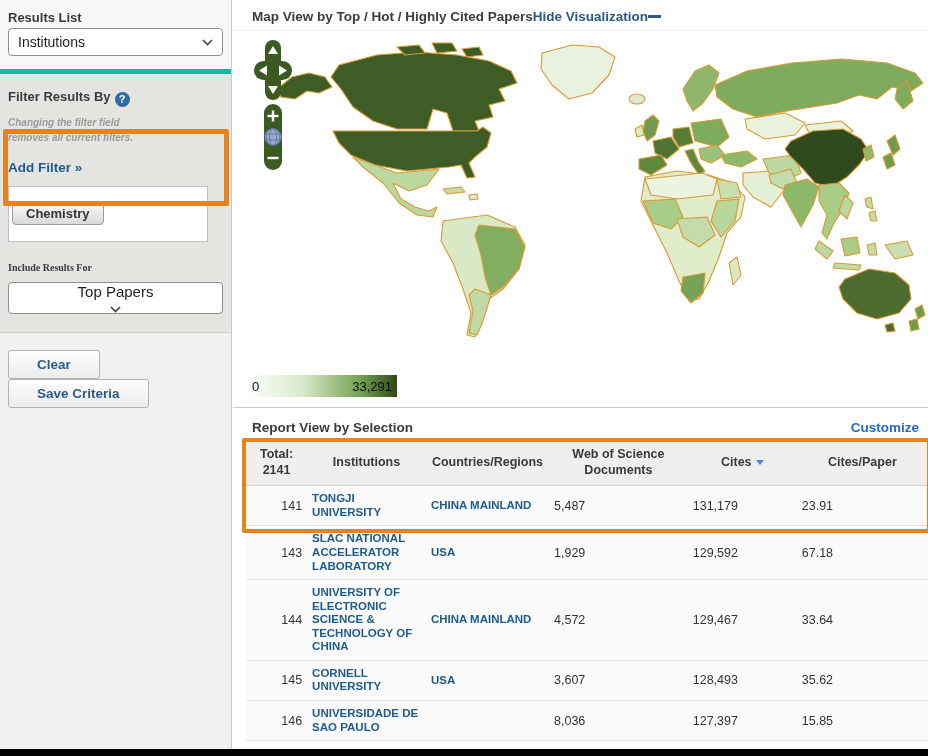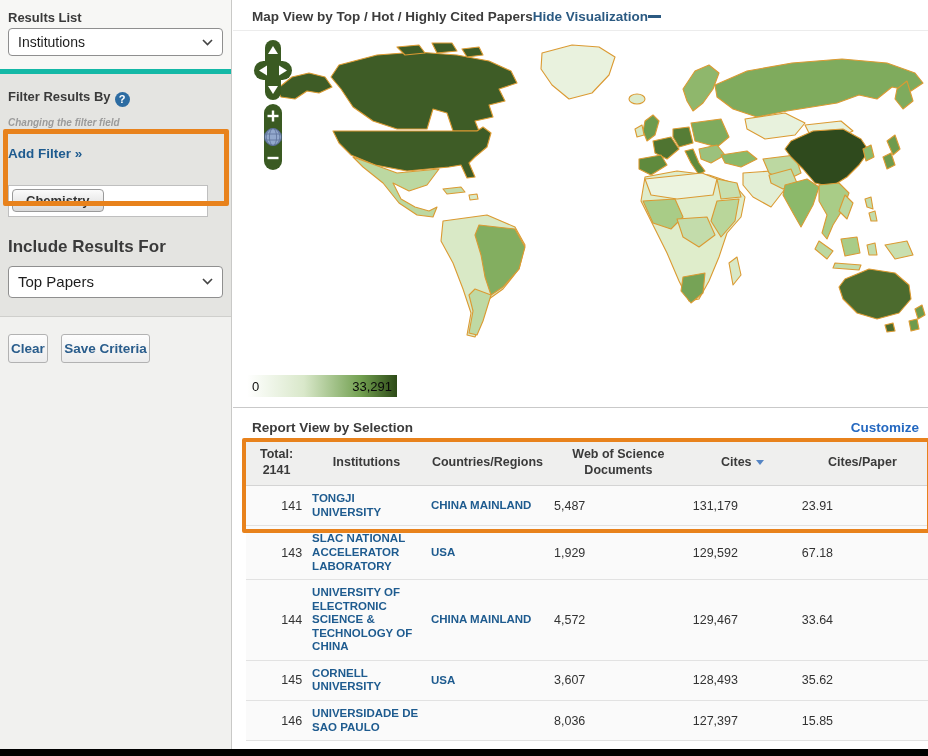--- a/index.html
+++ b/index.html
@@ -8,41 +8,41 @@
     font-family:"Liberation Sans",sans-serif;background:#fff;color:#333;
   }
   
   .sidebar{position:absolute;left:0;top:0;width:232px;height:749px;
     background:#f1f1ef;border-right:1px solid #c9c9c7;box-sizing:border-box;}
   .sb-top{padding:10px 8px 13px;background:#f7f7f5;}
   .sb-label{font-size:13px;font-weight:bold;color:#3a3a3a;margin-bottom:3px;}
   .selectbox{background:#fff;border:1px solid #8f8f8f;border-radius:4px;height:26px;
     display:flex;align-items:center;justify-content:space-between;padding:0 9px;
     font-size:14px;color:#1d1d1d;cursor:default;}
-  .selectbox.big{height:30px;font-size:15px;}
+  .selectbox.big{height:30px;font-size:15px;flex-direction:column;}
   .filter-panel{background:#e4e4e1;border-top:5px solid #14b8a6;border-bottom:1px solid #cfcfcc;
     padding:15px 8px 18px;}
   .q-icon{display:inline-block;width:15px;height:15px;border-radius:50%;background:#2d6ca2;
     color:#fff;font-size:11px;font-weight:bold;text-align:center;line-height:15px;
     vertical-align:-2px;margin-left:4px;}
   .q-icon::after{content:"?";}
   .filter-note{font-size:10px;font-weight:bold;font-style:italic;color:#9b9b9b;
     line-height:1.45;margin-top:9px;}
   .add-filter{display:inline-block;margin-top:15px;font-size:13.5px;font-weight:bold;
     color:#1e5b8f;text-decoration:none;}
-  .chip-box{background:#fff;border:1px solid #bfbfbf;height:24px;margin-top:23px;
-    padding:3px 3px;width:192px;}
+  .chip-box{background:#fff;border:1px solid #bfbfbf;height:24px;margin-top:10px;
+    padding:15px 3px;width:192px;}
   .chip{display:inline-block;border:1px solid #9a9a9a;border-radius:4px;
     background:linear-gradient(#fbfbfb,#d9d9d9);font-weight:bold;font-size:13px;
     padding:3px 13px;color:#333;cursor:pointer;}
-  .include-label{font-size:17px;font-weight:bold;color:#3a3a3a;margin:20px 0 9px;}
+  .include-label{font-size:10px;font-weight:bold;color:#3a3a3a;margin:20px 0 9px;font-family:Liberation Serif, serif;}
   .sb-buttons{padding:17px 8px;}
   .btn{display:inline-block;border:1px solid #b2b2b2;border-radius:3px;
     background:linear-gradient(#fdfdfd,#ececec);color:#2a5d8c;font-weight:bold;
-    font-size:13.5px;padding:6px 2px;margin-right:9px;cursor:pointer;}
+    font-size:13.5px;padding:6px 28px;margin-right:9px;cursor:pointer;}
   
   .main{position:absolute;left:233px;top:0;width:695px;height:749px;background:#fff;}
   .map-header{display:flex;align-items:center;
     padding:9px 9px 6px 19px;border-bottom:1px solid #ececec;}
   .map-title{font-weight:bold;font-size:13.5px;color:#3c3c3c;}
   .hide-link{color:#2b5a82;font-weight:bold;font-size:13.5px;display:flex;
     align-items:center;cursor:pointer;}
   .minus-icon{width:13px;height:3px;background:#2b5a82;}
   .map-area{position:relative;height:376px;}
   .worldmap{position:absolute;left:14px;top:6px;}
@@ -92,20 +92,21 @@
         </svg>
     </div>
   </div>
 
   <div class="filter-panel">
     <div class="sb-label" style="margin-bottom:0;">
       <span>Filter Results By</span><span class="q-icon"></span>
     </div>
     <div class="filter-note">
       <div>Changing the filter field</div>
+      <div>removes all current filters.</div>
     </div>
     <a class="add-filter">Add Filter »</a>
     <div class="chip-box">
       <span class="chip">Chemistry</span>
     </div>
     <div class="include-label">Include Results For</div>
     <div class="selectbox big">
       <span>Top Papers</span>
       <svg width="11" height="7">
           <polyline points="1,1 5.5,5.6 10,1" fill="none" stroke="#444" stroke-width="1.6"></polyline>

